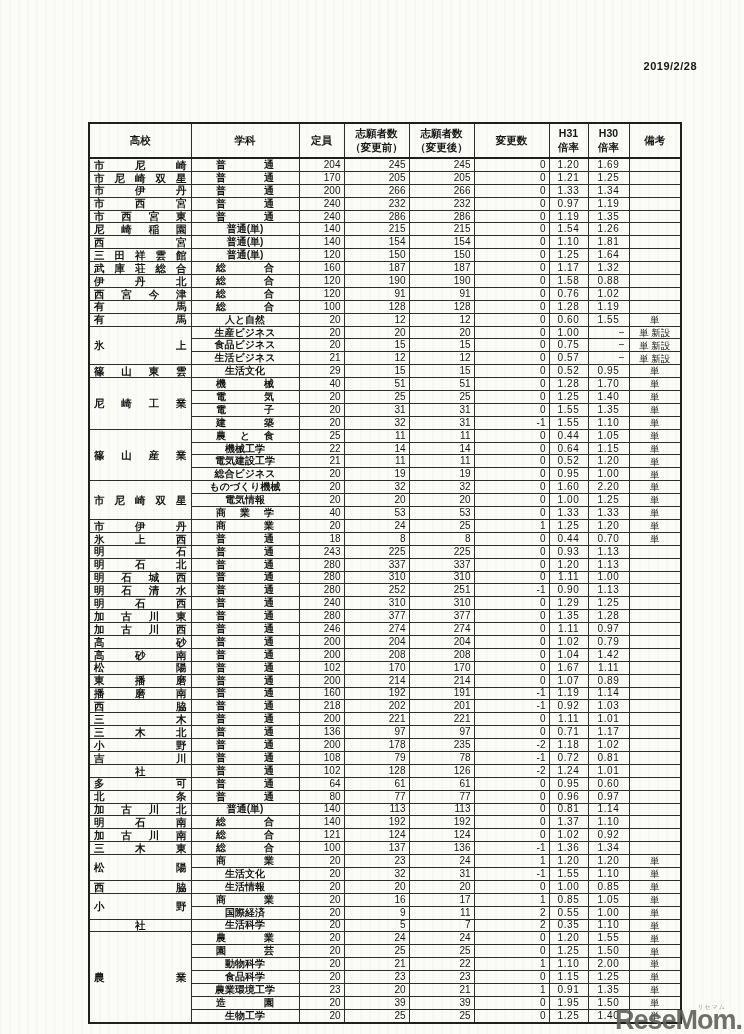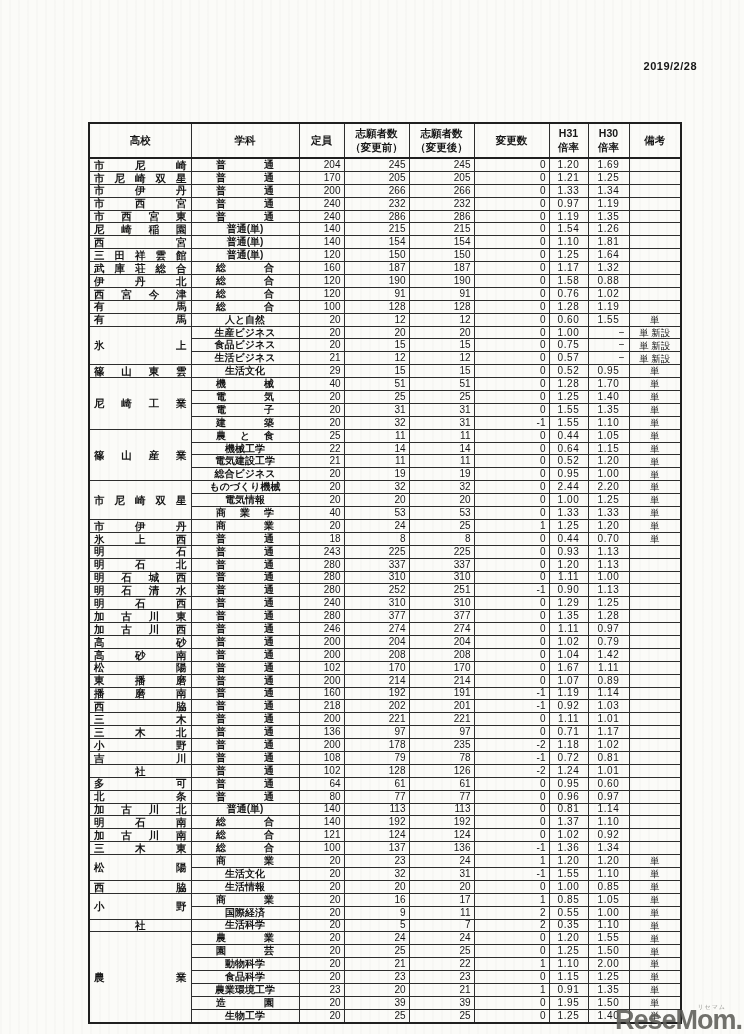--- a/index.html
+++ b/index.html
@@ -534,21 +534,21 @@
               <span>崎</span>
               <span>双</span>
               <span>星</span>
             </div>
           </td>
           <td class="dept"><span class="dplain">ものづくり機械</span></td>
           <td class="num">20</td>
           <td class="num">32</td>
           <td class="num">32</td>
           <td class="num">0</td>
-          <td class="rate">2.44</td>
+          <td class="rate">1.60</td>
           <td class="rate">2.20</td>
           <td class="remark">単</td>
         </tr>
         <tr>
           <td class="dept"><span class="dplain">電気情報</span></td>
           <td class="num">20</td>
           <td class="num">20</td>
           <td class="num">20</td>
           <td class="num">0</td>
           <td class="rate">1.00</td>

